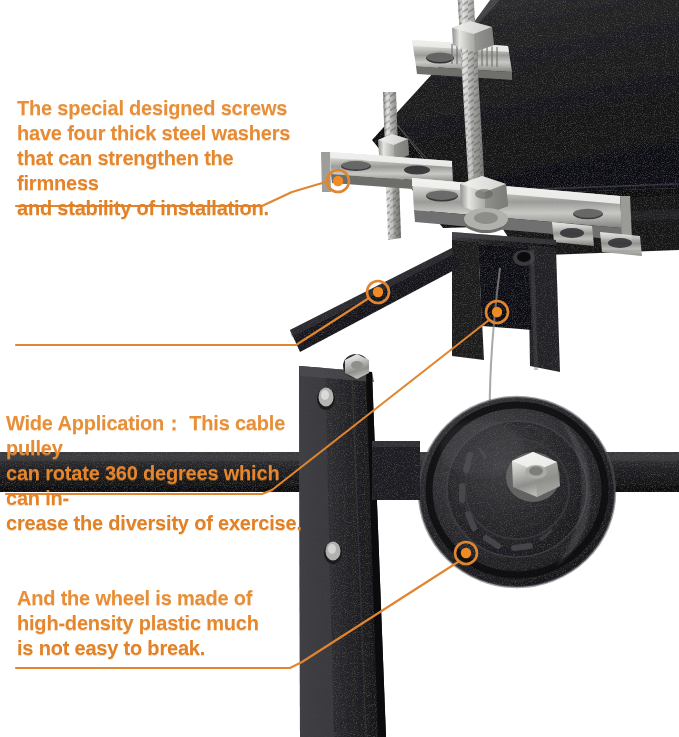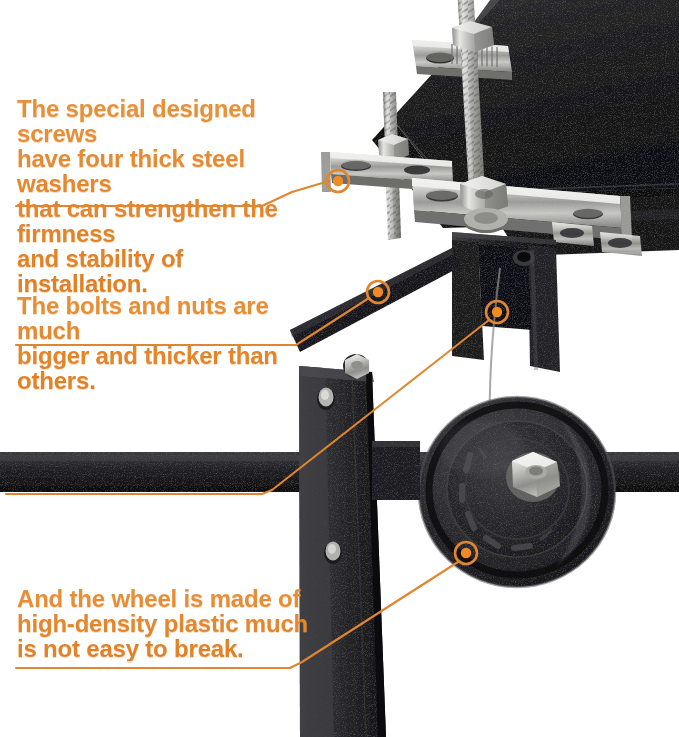--- a/index.html
+++ b/index.html
@@ -28,21 +28,21 @@
     inset: 0;
     width: 679px;
     height: 737px;
     pointer-events: none;
   }
   .callout-text {
     position: absolute;
     color: #E07C1E;
     font-family: "Liberation Sans Narrow", "Liberation Sans", sans-serif;
     font-weight: bold;
-    font-size: 24px;
+    font-size: 20px;
     line-height: 25px;
     letter-spacing: -0.2px;
     white-space: pre-line;
     text-shadow: 0 1px 0 rgba(232,150,60,0.35);
     background: linear-gradient(180deg, #E8903A 0%, #E58128 45%, #DE7518 100%);
     -webkit-background-clip: text;
     background-clip: text;
     -webkit-text-fill-color: transparent;
   }
   #cb1 { left: 17px; top: 96px; width: 300px; }
@@ -383,21 +383,22 @@
         <circle cx="466" cy="553" r="5.2" fill="#F08A22"></circle>
       </g>
     </g>
   </svg>
 
   <div class="callout-text" id="cb1">The special designed screws
 have four thick steel washers
 that can strengthen the firmness
 and stability of installation.</div>
 
-  <div class="callout-text" id="cb2">The bolts and nuts are much
-bigger and thicker than others.</div>
-
+
+  <div class="callout-text" id="cb3">Wide Application：  This cable pulley
+can rotate 360 degrees which can in-
+crease the diversity of exercise.</div>
 
   <div class="callout-text" id="cb4">And the wheel is made of
 high-density plastic much
 is not easy to break.</div>
 
 </div>
 
 </body></html>

